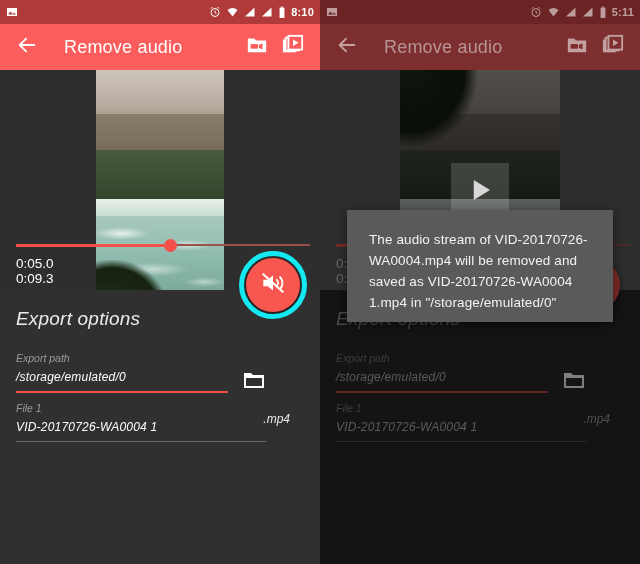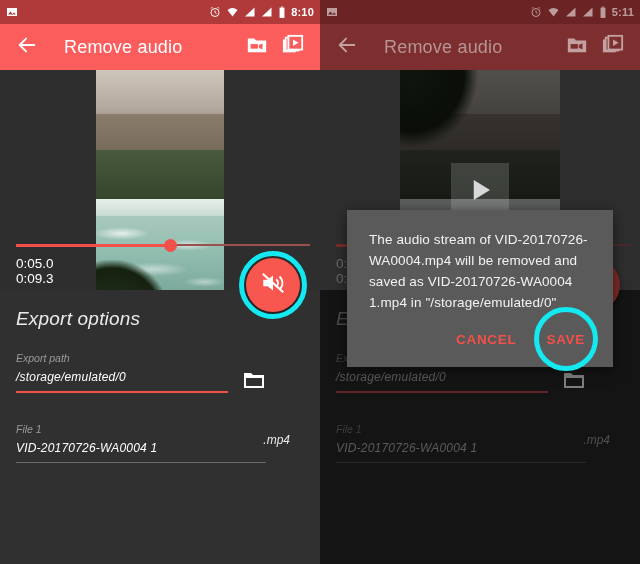--- a/index.html
+++ b/index.html
@@ -120,21 +120,21 @@
   .sheet {
     position: absolute; left: 0; right: 0; top: 290px; bottom: 0;
     background: #303030; padding: 18px 16px 0 16px; font-style: italic;
   }
   .panel.dim .sheet { background: #141414; }
   .sheet h2 {
     font-size: 19px; font-weight: 400; color: #eaeaea;
     letter-spacing: .2px; margin-bottom: 22px;
   }
   .panel.dim .sheet h2 { color: #4a4a4a; }
-  .field { position: relative; margin-bottom: 30px; }
+  .field { position: relative; margin-bottom: 9px; }
   .field .lbl { font-size: 10.5px; color: #9a9a9a; margin-bottom: 6px; }
   .panel.dim .field .lbl { color: #3d3d3d; }
   .field .val { font-size: 12px; color: #fff; letter-spacing: .2px; padding-bottom: 7px; }
   .panel.dim .field .val { color: #5a5a5a; }
   .underline { height: 1.5px; background: #f4504a; width: 212px; }
   .underline.grey { background: #6a6a6a; width: 212px; }
   .panel.dim .underline { background: #5e2522; }
   .panel.dim .underline.grey { background: #2a2a2a; }
   .folder-btn { position: absolute; right: 36px; top: 16px; }
   .ext {
@@ -441,23 +441,16 @@
       <div class="field">
         <div class="lbl">File 1</div>
         <div class="val">VID-20170726-WA0004 1</div>
         <div class="underline grey" style="width:250px"></div>
         <div class="ext">.mp4</div>
       </div>
     </div>
 
     <div class="dialog">
       <div class="msg">The audio stream of VID-20170726-WA0004.mp4 will be removed and saved as VID-20170726-WA0004 1.mp4 in "/storage/emulated/0"</div>
-      <div class="btns">
-        <button>CANCEL</button>
-        <span class="save-wrap">
-          <span class="save-ring"></span>
-          <button>SAVE</button>
-        </span>
-      </div>
     </div>
   </div>
 
 </div>
 
 </body></html>

